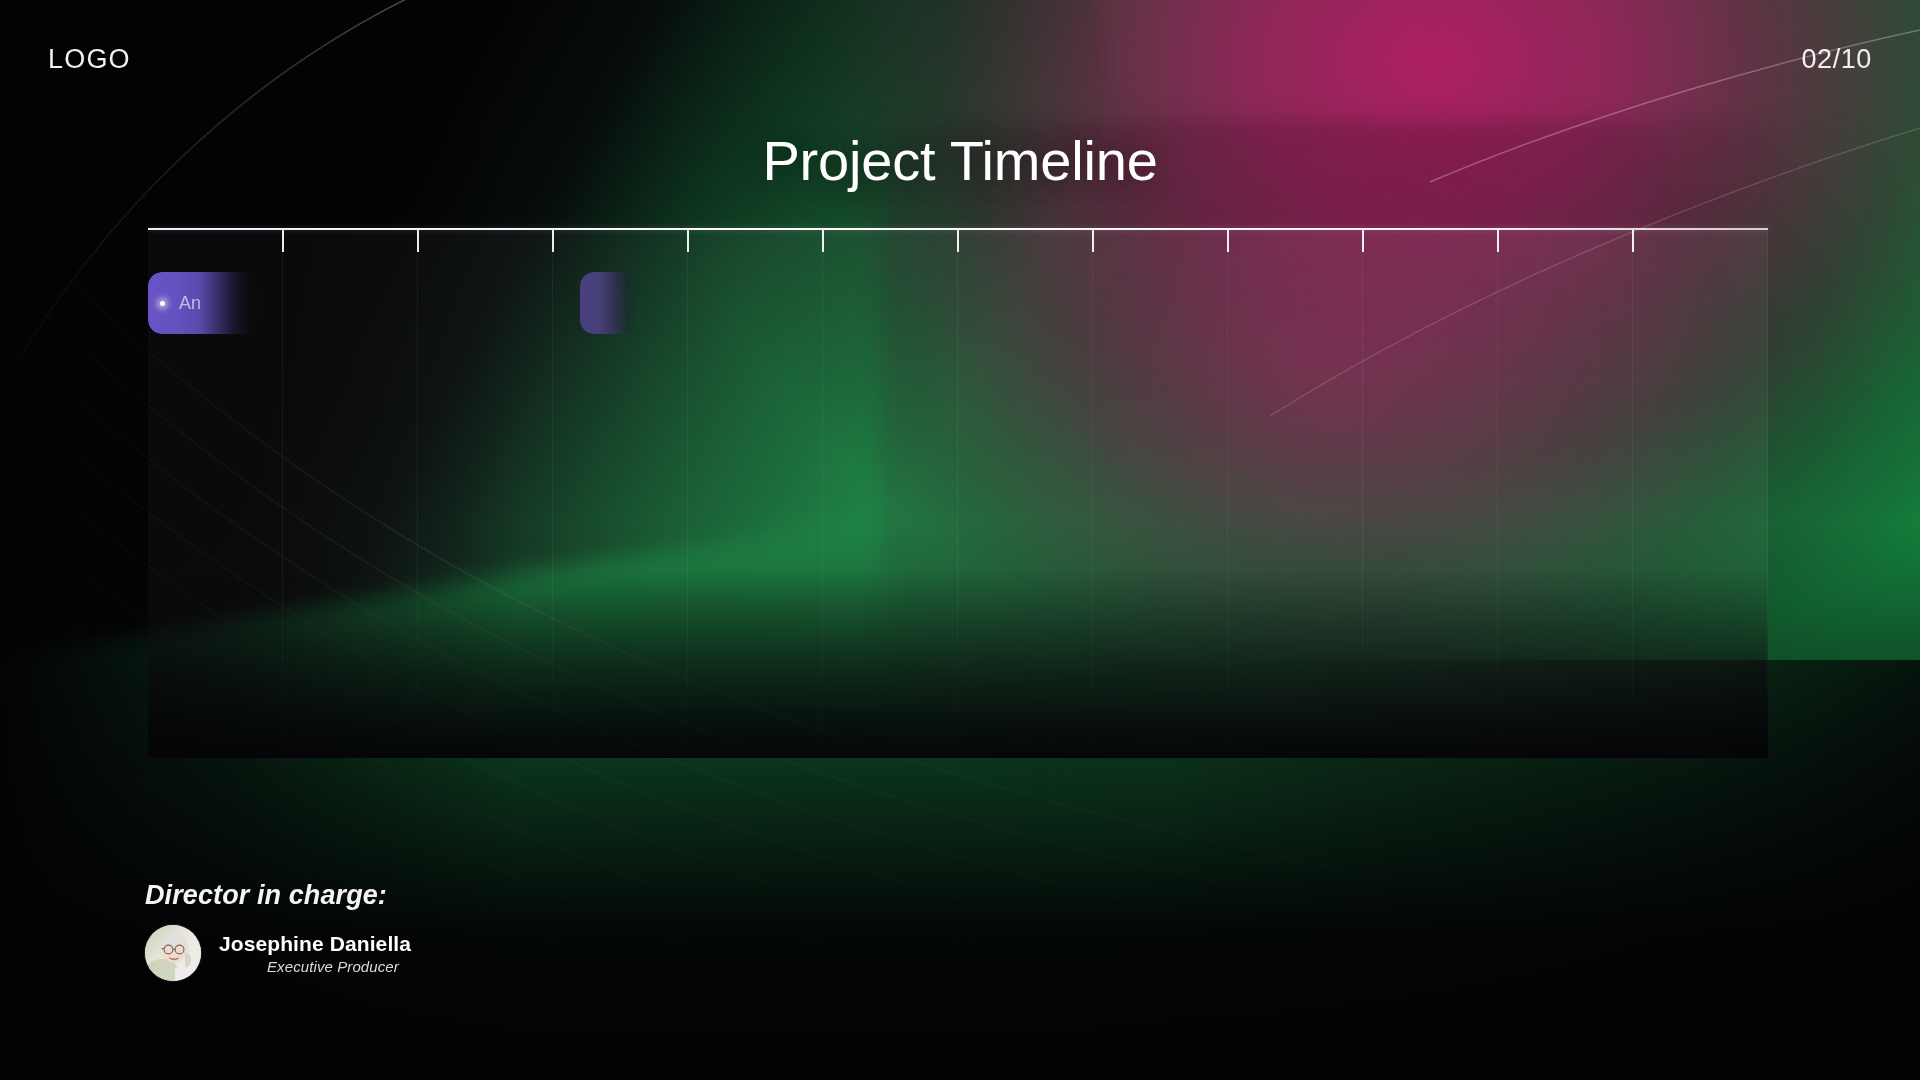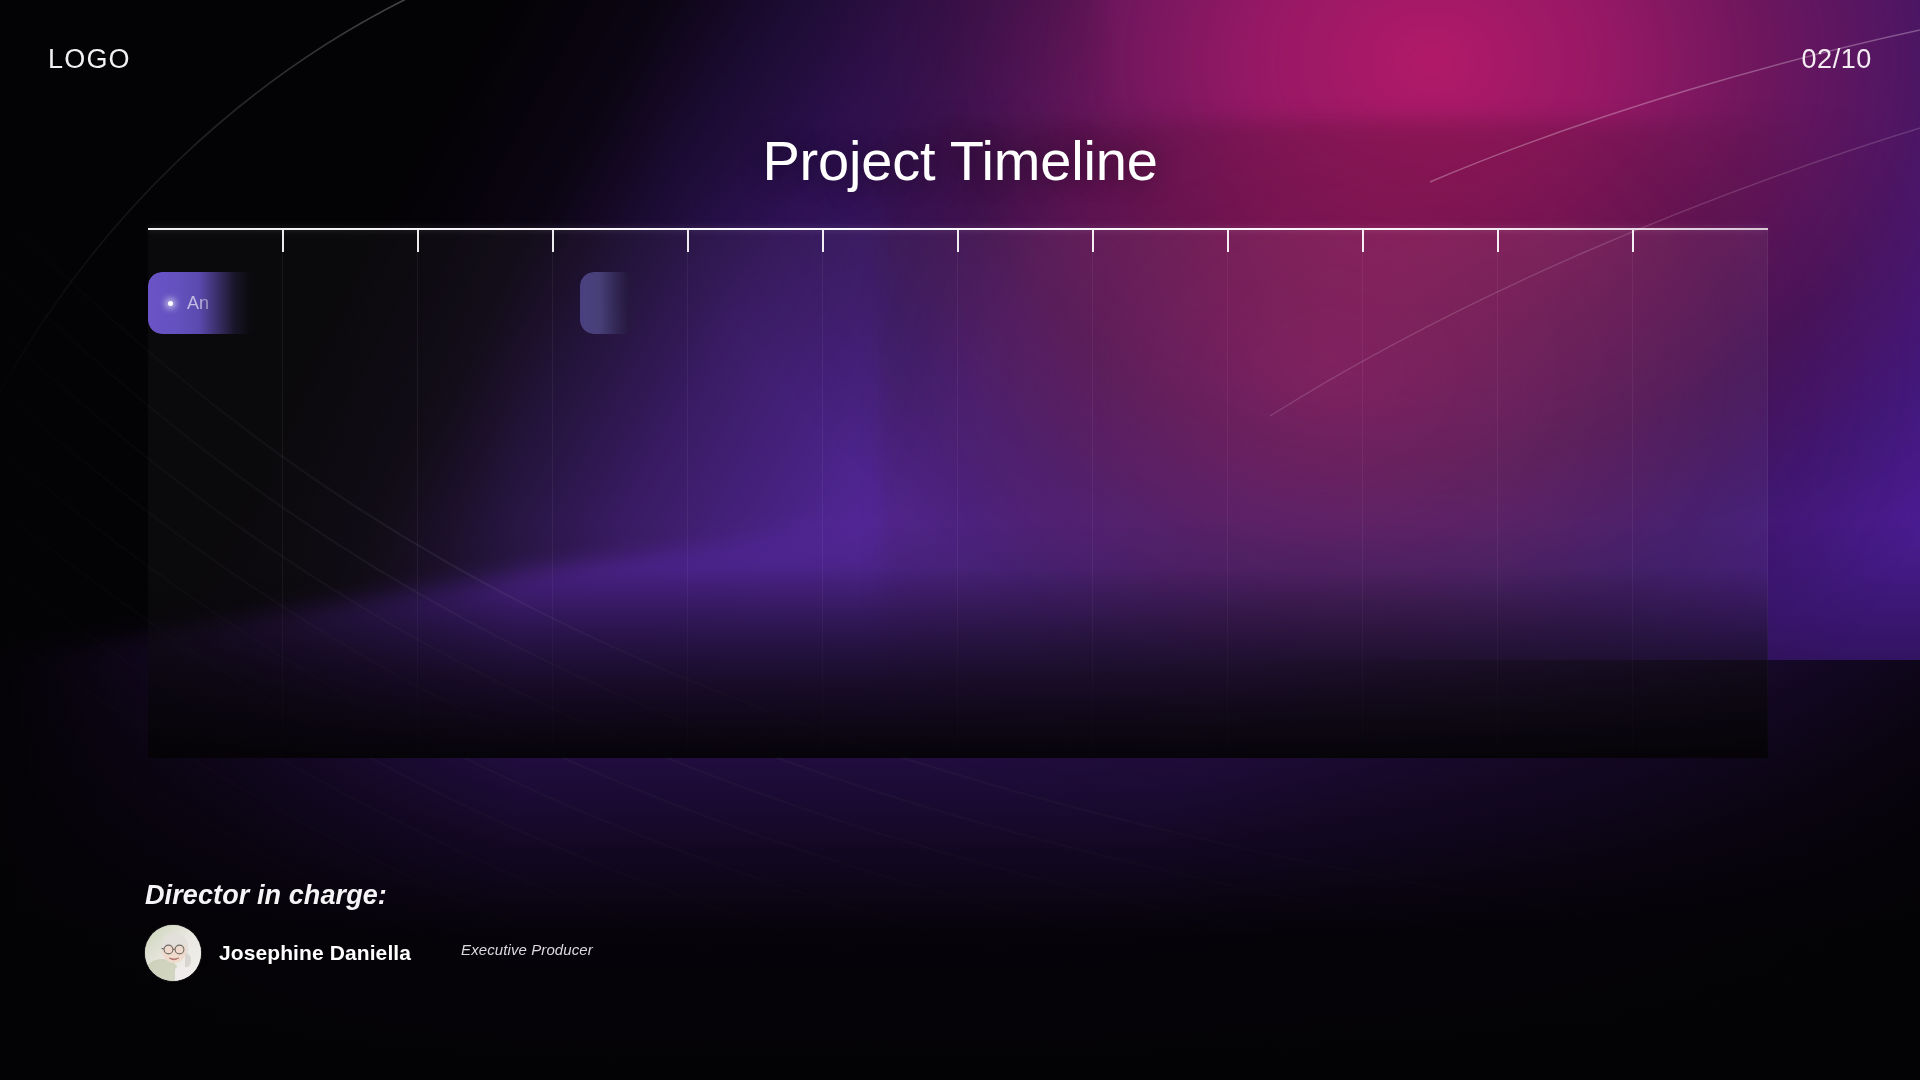--- a/index.html
+++ b/index.html
@@ -7,21 +7,21 @@
     width:1920px; height:1080px;
     background:#050305;
     overflow:hidden;
     font-family:"Liberation Sans", sans-serif;
     -webkit-font-smoothing:antialiased;
   }
 
   #slide {
     position:relative;
     width:1920px; height:1080px;
-    background:#4c1d95;
+    background:#15803d;
     overflow:hidden;
   }
 
   
   .bg-layer { position:absolute; inset:0; pointer-events:none; }
 
   
   .glow-magenta {
     position:absolute;
     left:600px; top:-340px;
@@ -193,21 +193,21 @@
     overflow:hidden;
   }
   .task-bar .bar-fill {
     position:absolute; inset:0;
     border-radius:14px;
   }
   .task-bar .bar-inner {
     position:relative;
     display:flex; align-items:center;
     gap:14px;
-    padding-left:20px;
+    padding-left:12px;
     width:100%;
   }
   .task-dot {
     width:5px; height:5px; border-radius:50%;
     background:#ffffff;
     box-shadow:0 0 7px 2px rgba(255,255,255,0.85);
     flex:0 0 auto;
   }
   .task-label {
     font-size:18px;
@@ -260,21 +260,21 @@
   .avatar {
     width:56px; height:56px;
     border-radius:50%;
     overflow:hidden;
     position:relative;
     flex:0 0 auto;
     background:#cdd3c2;
     box-shadow:0 0 0 1px rgba(255,255,255,0.10);
   }
   .avatar svg { display:block; width:100%; height:100%; }
-  .director-text { display:flex; flex-direction:row; gap:2px; }
+  .director-text { display:flex; flex-direction:column; gap:2px; }
   .director-name {
     font-size:21px; font-weight:700; color:#ffffff; letter-spacing:0.1px;
   }
   .director-role {
     font-size:15px; font-style:italic; font-weight:400;
     color:#ddd9de; letter-spacing:0.1px;margin-left:48px;
   }
 </style>
 </head>
 <body>

